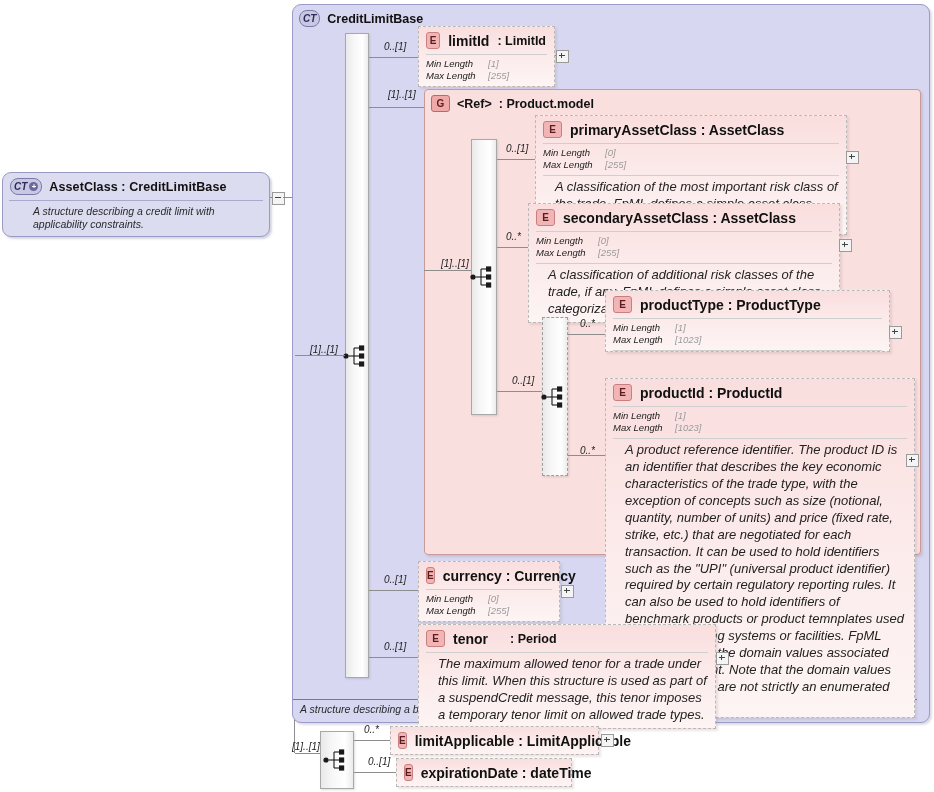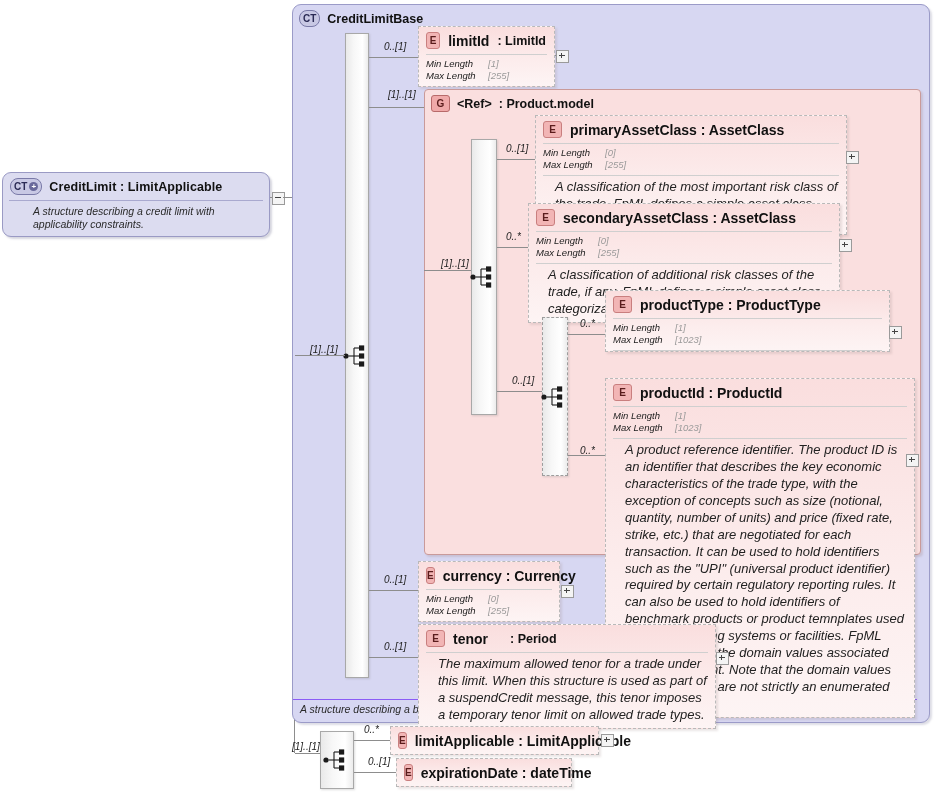--- a/index.html
+++ b/index.html
@@ -17,21 +17,21 @@
     box-shadow:2px 2px 2px rgba(120,120,150,.30);
   }
   .rootbox .hdr{display:flex;align-items:center;gap:7px;padding:5px 8px 5px 7px;}
   .rootbox .sep{height:1px;background:#a9a9cf;margin:0 6px;}
   .rootbox .desc{
     font-size:10.5px;font-style:italic;color:#2a2a2a;padding:4px 8px 5px 8px;line-height:1.25;margin-left:22px;
   }
   .badge{
     display:inline-flex;align-items:center;justify-content:center;
     border:1px solid #7a7aa8;border-radius:8px;background:#c8c8e4;
-    font-size:10px;font-weight:bold;color:#2b2b55;height:15px;padding:0 3px;line-height:1;
+    font-size:10px;font-weight:bold;color:#2b2b55;height:15px;padding:0 3px;line-height:1;font-style:italic;
   }
   .badge .plus{
     display:inline-block;width:9px;height:9px;border-radius:50%;
     background:#6a6a9c;color:#fff;font-size:8px;line-height:9px;text-align:center;margin-left:2px;
   }
   .root-title{font-size:12.5px;font-weight:bold;color:#111;letter-spacing:.1px;}
 
   
   .ctbox{
     left:292px;top:4px;width:638px;height:719px;
@@ -120,21 +120,21 @@
 </style>
 </head>
 <body>
 
 <div class="abs rootbox">
   <div class="hdr">
     <span class="badge">
       <span>CT</span>
         <span class="plus">+</span>
     </span>
-    <span class="root-title">CreditLimit : LimitApplicable</span>
+    <span class="root-title">AssetClass : CreditLimitBase</span>
   </div>
   <div class="sep"></div>
   <div class="desc">A structure describing a credit limit with applicability constraints.</div>
 </div>
 
 <div class="abs ln lnh" style="left:270px;top:197px;width:8px;"></div>
 <div class="tgl" style="left:272px;top:192px;"></div>
 <div class="abs ln lnh" style="left:283px;top:197px;width:12px;"></div>
 <div class="abs ln lnv" style="left:294px;top:197px;height:556px;"></div>
 

